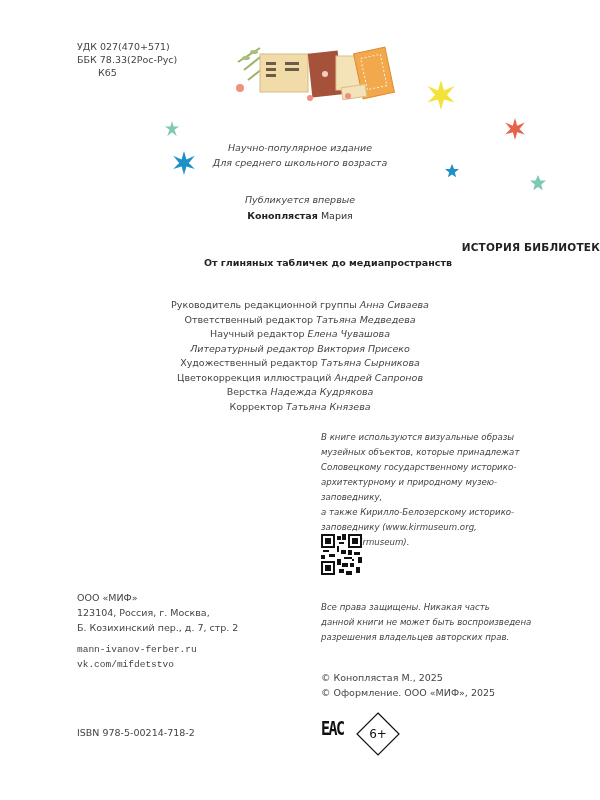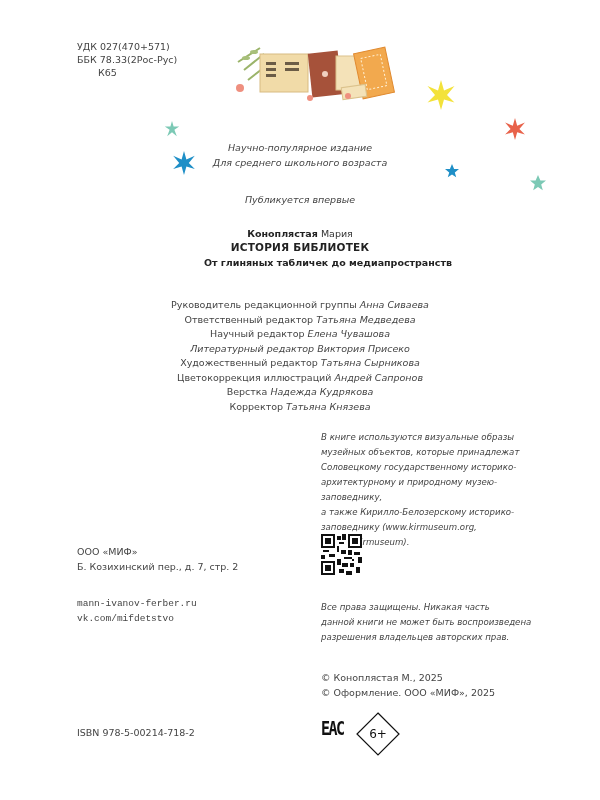--- a/index.html
+++ b/index.html
@@ -6,28 +6,28 @@
   body { width:600px; height:800px; background:#ffffff; position:relative; overflow:hidden;
          font-family:"DejaVu Sans", "Liberation Sans", sans-serif; color:#3a3a3a; }
   .abs { position:absolute; }
   .cls { left:77px; top:40px; font-size:9.5px; line-height:13px; color:#444; }
   .cls div:nth-child(3) { padding-left:21px; }
   .illus { left:230px; top:40px; width:170px; height:65px; }
   .star { position:absolute; }
   .center { left:0; width:600px; text-align:center; }
   .it { font-style:italic; }
   .sub { font-size:9.5px; line-height:15px; color:#444; }
-  .author { top:228px; font-size:9.5px; color:#333; }
+  .author { top:210px; font-size:9.5px; color:#333; }
   .author b { font-weight:bold; color:#222; }
-  .title { top:241px; font-size:10.5px; font-weight:bold; color:#222; letter-spacing:0.2px; }
+  .title { top:241px; font-size:10.5px; font-weight:bold; color:#222; letter-spacing:0.2px;text-align:right; }
   .subtitle { top:257px; font-size:9.5px; font-weight:bold; color:#222;padding-left:28px; }
   .credits { top:298px; font-size:9.5px; line-height:14.5px; color:#444; }
   .credits .row i { }
   .right { left:321px; width:230px; font-size:8.6px; line-height:15px; font-style:italic; color:#444; }
-  .left { left:77px; font-size:9.5px; line-height:15px; color:#444; }
+  .left { left:77px; font-size:9.5px; line-height:15px; color:#444;margin-top:46px; }
   .qr { left:321px; top:534px; width:41px; height:41px; }
   .copy { left:321px; font-size:9.5px; line-height:15px; color:#444; }
   .isbn { left:77px; top:727px; font-size:9.5px; color:#444; }
   .eac { left:321px; top:716px; font-size:20px; font-weight:bold; color:#111;
          font-family:"DejaVu Sans Mono", monospace; letter-spacing:-2px; transform:scaleX(0.75); transform-origin:left; }
   .age { left:356px; top:712px; width:44px; height:44px; }
   .age-label { left:356px; top:712px; width:44px; height:44px; line-height:44px; text-align:center; font-size:12px; color:#111; }
 </style>
 </head>
 <body>
@@ -105,20 +105,21 @@
   <div>В книге используются визуальные образы</div>
   <div>музейных объектов, которые принадлежат</div>
   <div>Соловецкому государственному историко-</div>
   <div>архитектурному и природному музею-заповеднику,</div>
   <div>а также Кирилло-Белозерскому историко-</div>
   <div>заповеднику (www.kirmuseum.org, vk.com/kirmuseum).</div>
 </div>
 
 <div class="abs left" style="top:544px;">
   <div>ООО «МИФ»</div>
+  <div>123104, Россия, г. Москва,</div>
   <div>Б. Козихинский пер., д. 7, стр. 2</div>
 </div>
 <div class="abs left" style="top:596px;font-family:Liberation Mono, monospace;">
   <div>mann-ivanov-ferber.ru</div>
   <div>vk.com/mifdetstvo</div>
 </div>
 
 <svg class="abs qr" viewBox="0 0 21 21" shape-rendering="crispEdges">
   <rect width="21" height="21" fill="#fff"></rect>
   <g fill="#111">

